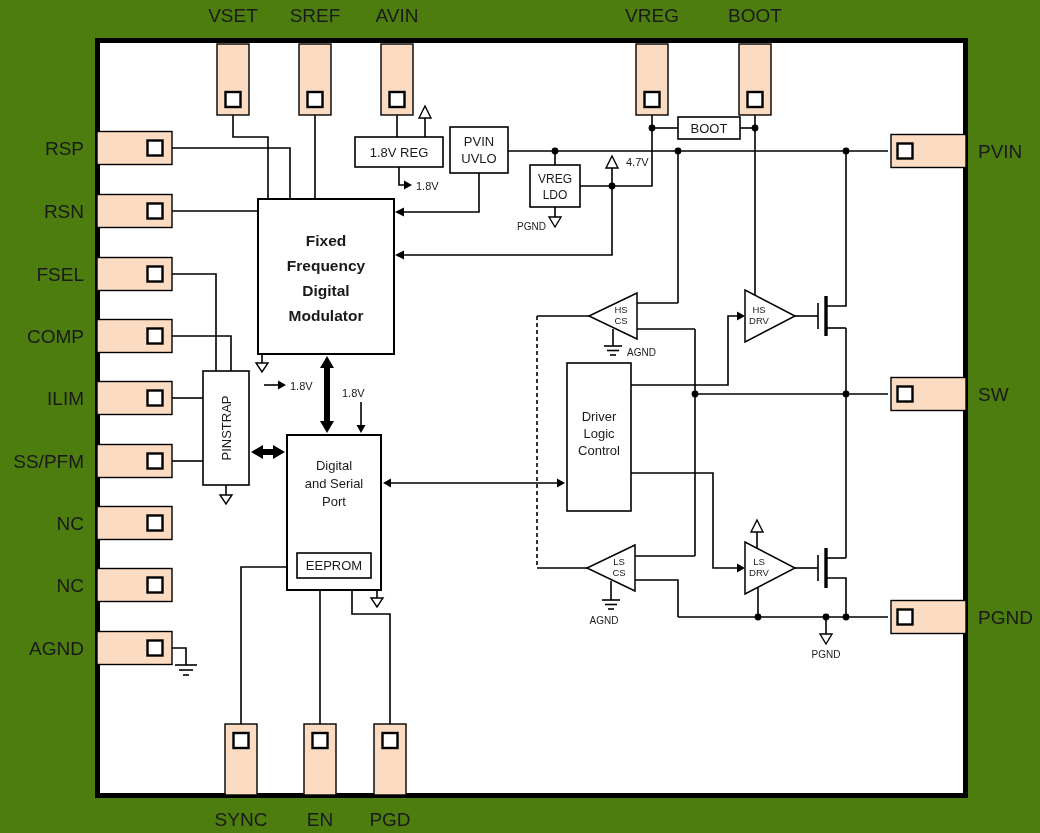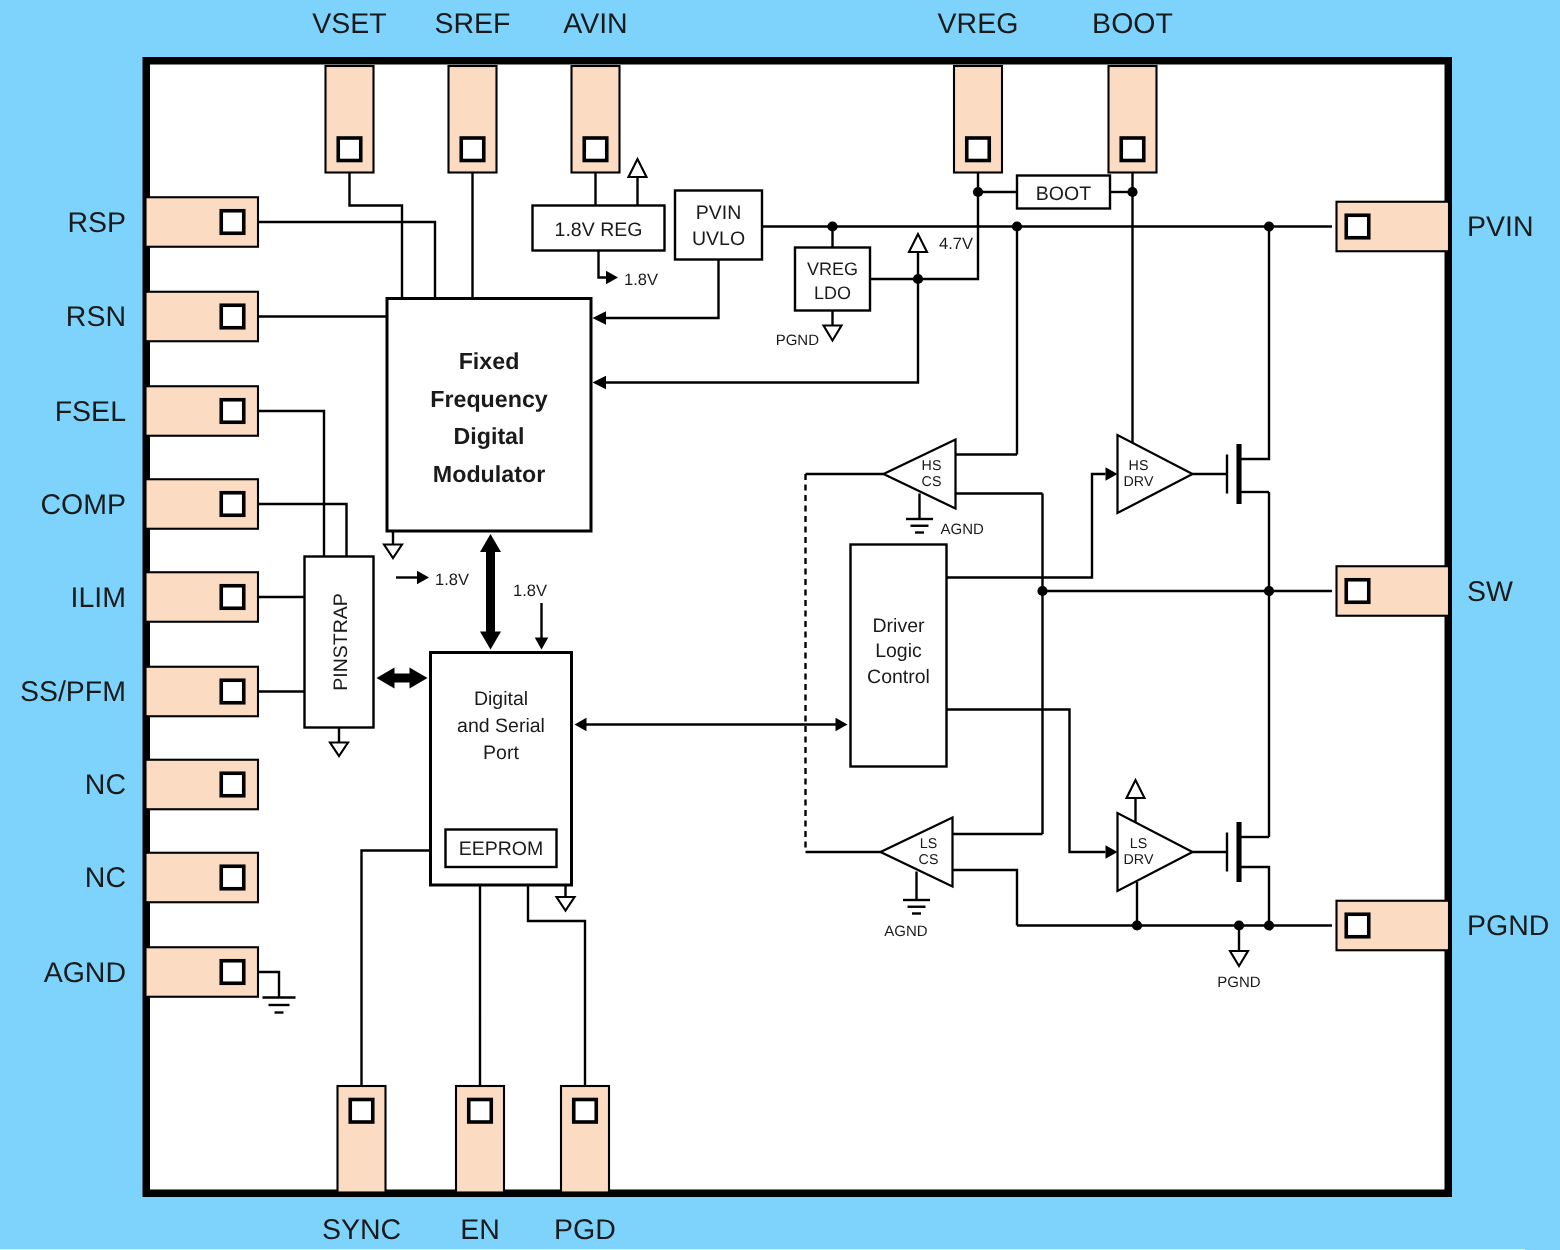--- a/index.html
+++ b/index.html
@@ -1,16 +1,16 @@
 <!DOCTYPE html>
 <html><head>
 <meta charset="utf-8">
 <style>
   html,body{margin:0;padding:0;background:#ffffff;}
-  .canvas{width:1040px;height:833px;position:relative;background:#7dd3fc;}
+  .canvas{width:1040px;height:833px;position:relative;background:#4d7c0f;}
   svg{display:block;}
   .w{fill:none;stroke:#000;stroke-width:1.6;}
   .dash{stroke-dasharray:4 3;}
   .chipb{fill:#ffffff;stroke:#000;stroke-width:5;}
   .box{fill:#ffffff;stroke:#000;stroke-width:1.6;}
   .bigbox{stroke-width:2;}
   .tri{fill:#ffffff;stroke:#000;stroke-width:1.5;}
   .pin{fill:#fbdcc2;stroke:#000;stroke-width:1.4;}
   .pad{fill:#ffffff;stroke:#000;stroke-width:2.4;}
   .dot{fill:#000;stroke:none;}

